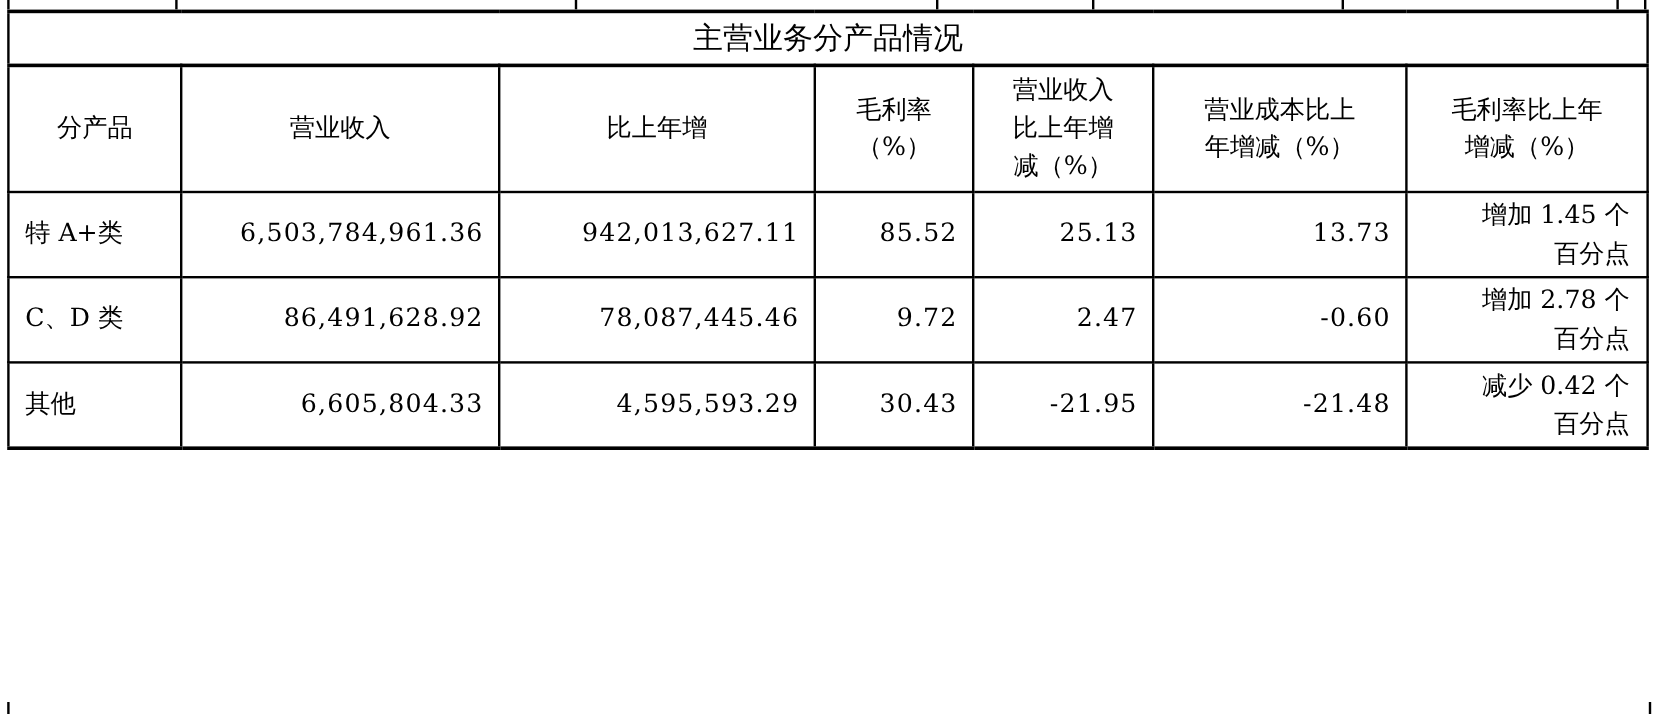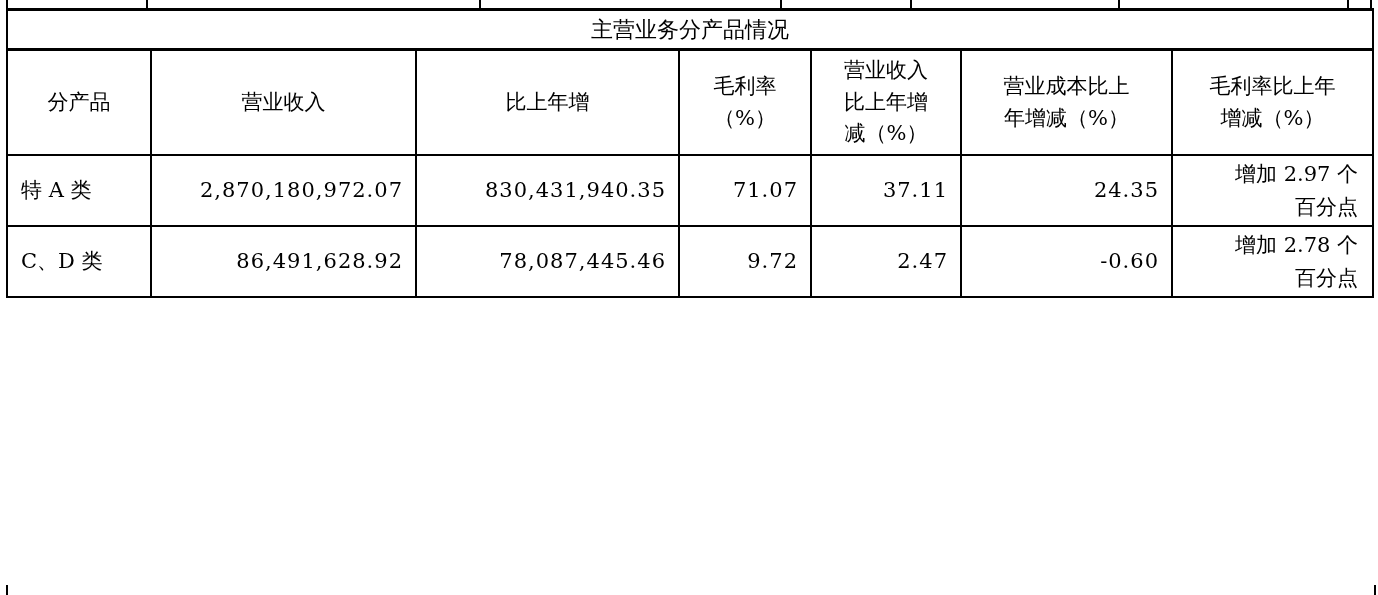--- a/index.html
+++ b/index.html
@@ -45,21 +45,21 @@
     line-height: 1.5;
     vertical-align: middle;
     padding: 2px 10px;
     overflow: hidden;
     white-space: pre-line;
   }
   tr.title-row td {
     border-top: 3px solid #000000;
     border-bottom: 3px solid #000000;
     text-align: center;
-    font-size: 22px;
+    font-size: 25px;
     padding: 2px 0;
   }
   tr.header-row td {
     text-align: center;
     height: 99px;
   }
   tr.data-row {
     height: 71px;
   }
   tr.data-row td.c-label {
@@ -131,43 +131,53 @@
 （%）</td>
       <td>营业收入
 比上年增
 减（%）</td>
       <td>营业成本比上
 年增减（%）</td>
       <td>毛利率比上年
 增减（%）</td>
     </tr>
 
-
     <tr class="data-row">
-      <td class="c-label">特 A 类</td>
-      <td class="c-num">2,870,180,972.07</td>
-      <td class="c-num">830,431,940.35</td>
-      <td class="c-num">71.07</td>
-      <td class="c-num">37.11</td>
-      <td class="c-num">24.35</td>
-      <td class="c-note">增加 2.97 个
+      <td class="c-label">特 A+类</td>
+      <td class="c-num">6,503,784,961.36</td>
+      <td class="c-num">942,013,627.11</td>
+      <td class="c-num">85.52</td>
+      <td class="c-num">25.13</td>
+      <td class="c-num">13.73</td>
+      <td class="c-note">增加 1.45 个
 百分点</td>
     </tr>
+
 
 
 
     <tr class="data-row">
       <td class="c-label">C、D 类</td>
       <td class="c-num">86,491,628.92</td>
       <td class="c-num">78,087,445.46</td>
       <td class="c-num">9.72</td>
       <td class="c-num">2.47</td>
       <td class="c-num">-0.60</td>
       <td class="c-note">增加 2.78 个
 百分点</td>
     </tr>
 
+    <tr class="data-row last">
+      <td class="c-label">其他</td>
+      <td class="c-num">6,605,804.33</td>
+      <td class="c-num">4,595,593.29</td>
+      <td class="c-num">30.43</td>
+      <td class="c-num">-21.95</td>
+      <td class="c-num">-21.48</td>
+      <td class="c-note">减少 0.42 个
+百分点</td>
+    </tr>
   </tbody>
     </table>
 
   <div class="bottom-fragment"></div>
 
 </div>
 
 </body></html>

